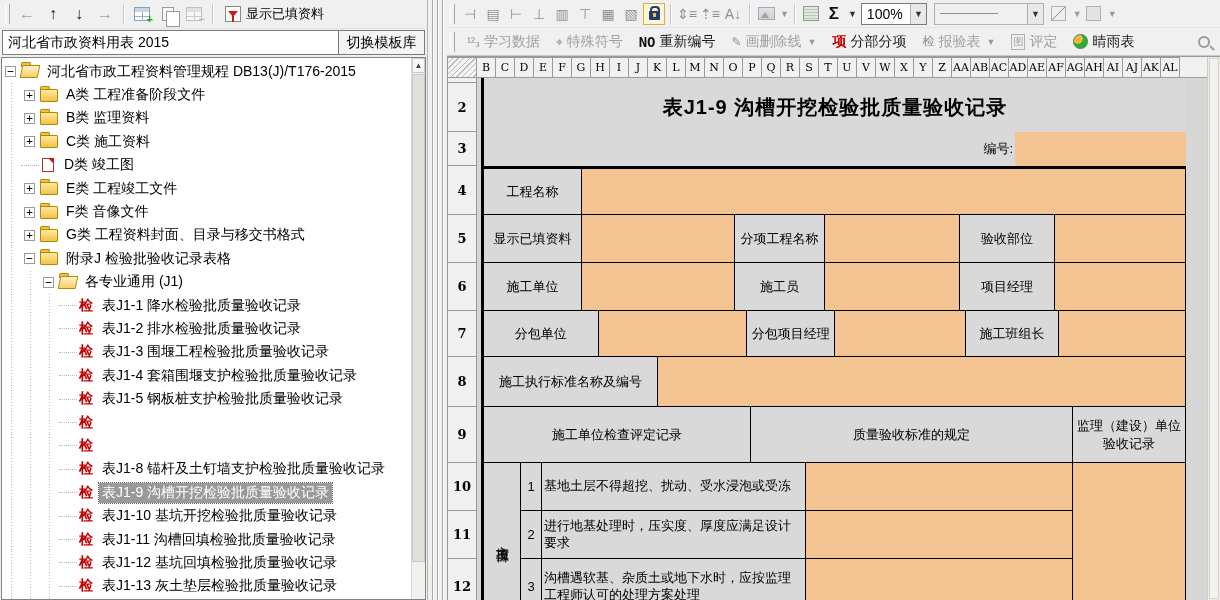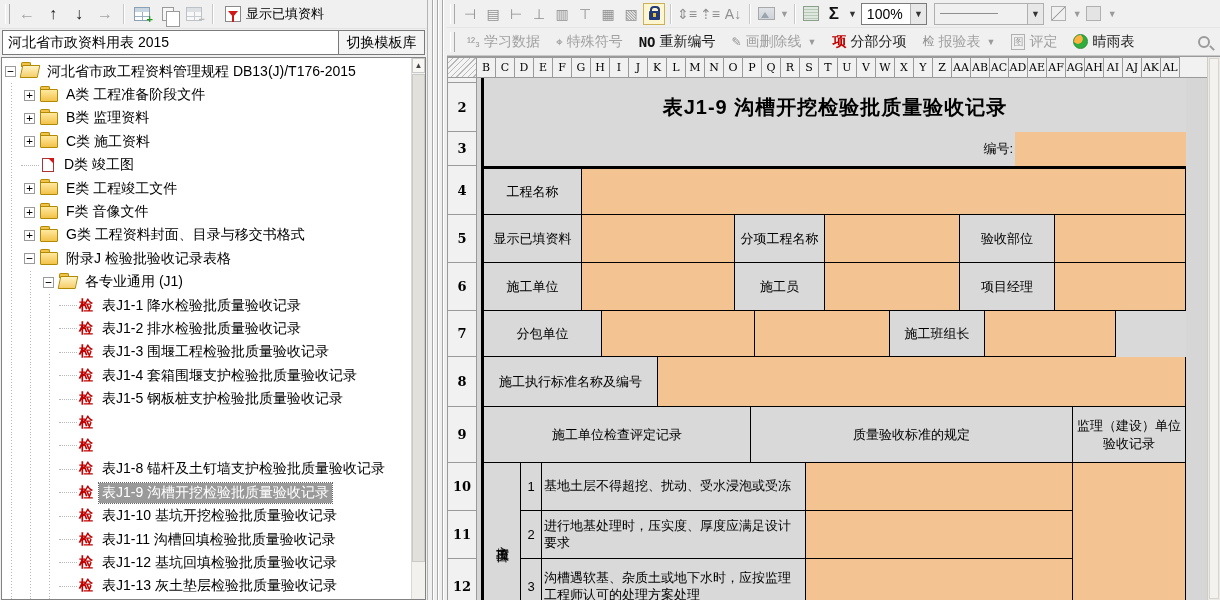--- a/index.html
+++ b/index.html
@@ -528,20 +528,21 @@
           <div class="cell inp" style="width:131px"></div>
         </div>
       </div>
 
       <div class="srow" style="height:46px">
         <div class="rowhead">7</div>
         <div class="rgap"></div>
         <div class="rcontent">
           <div class="cell" style="width:118px">分包单位</div>
           <div class="cell inp" style="width:153px"></div>
+          <div class="cell" style="width:90px">分包项目经理</div>
           <div class="cell inp" style="width:135px"></div>
           <div class="cell" style="width:95px">施工班组长</div>
           <div class="cell inp" style="width:131px"></div>
         </div>
       </div>
 
       <div class="srow" style="height:50px">
         <div class="rowhead">8</div>
         <div class="rgap"></div>
         <div class="rcontent">

